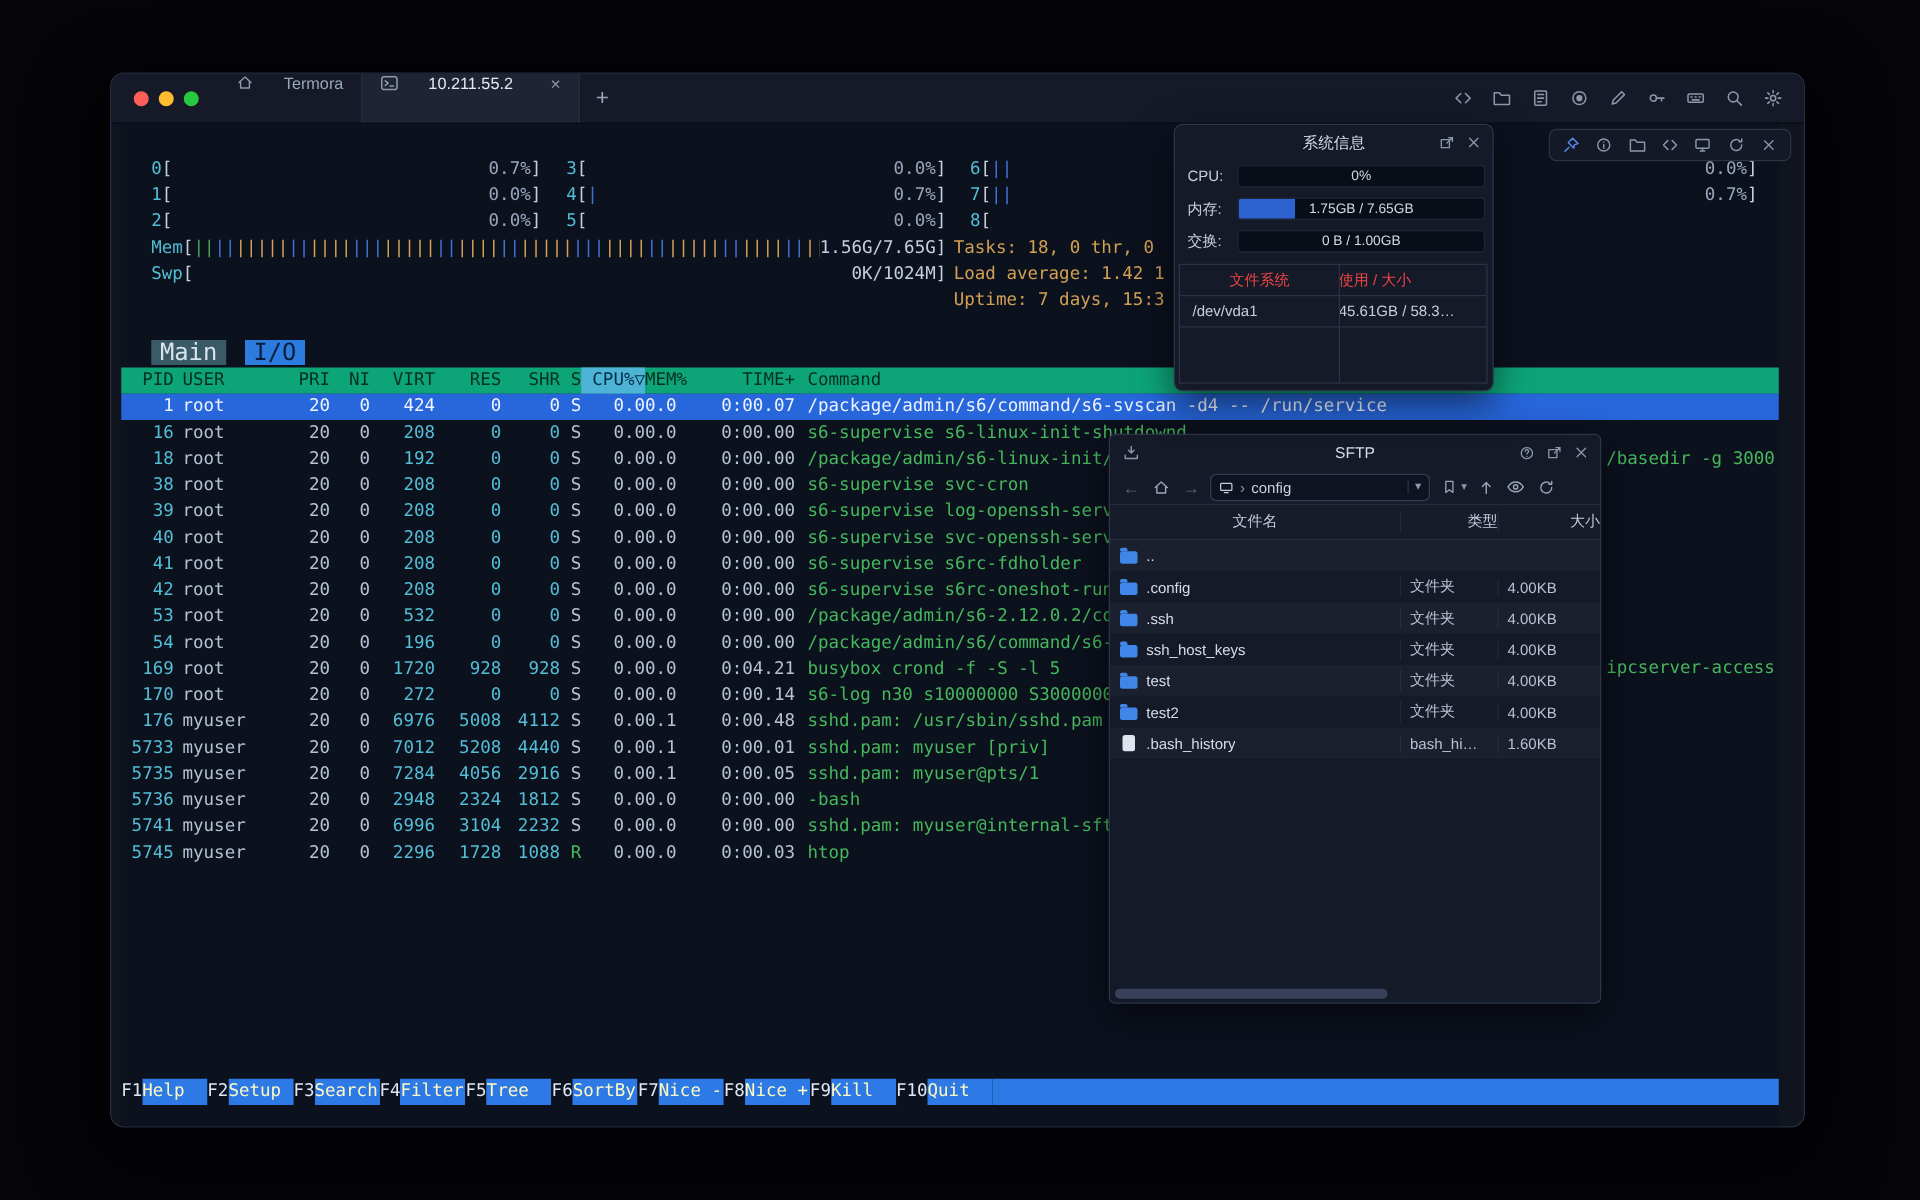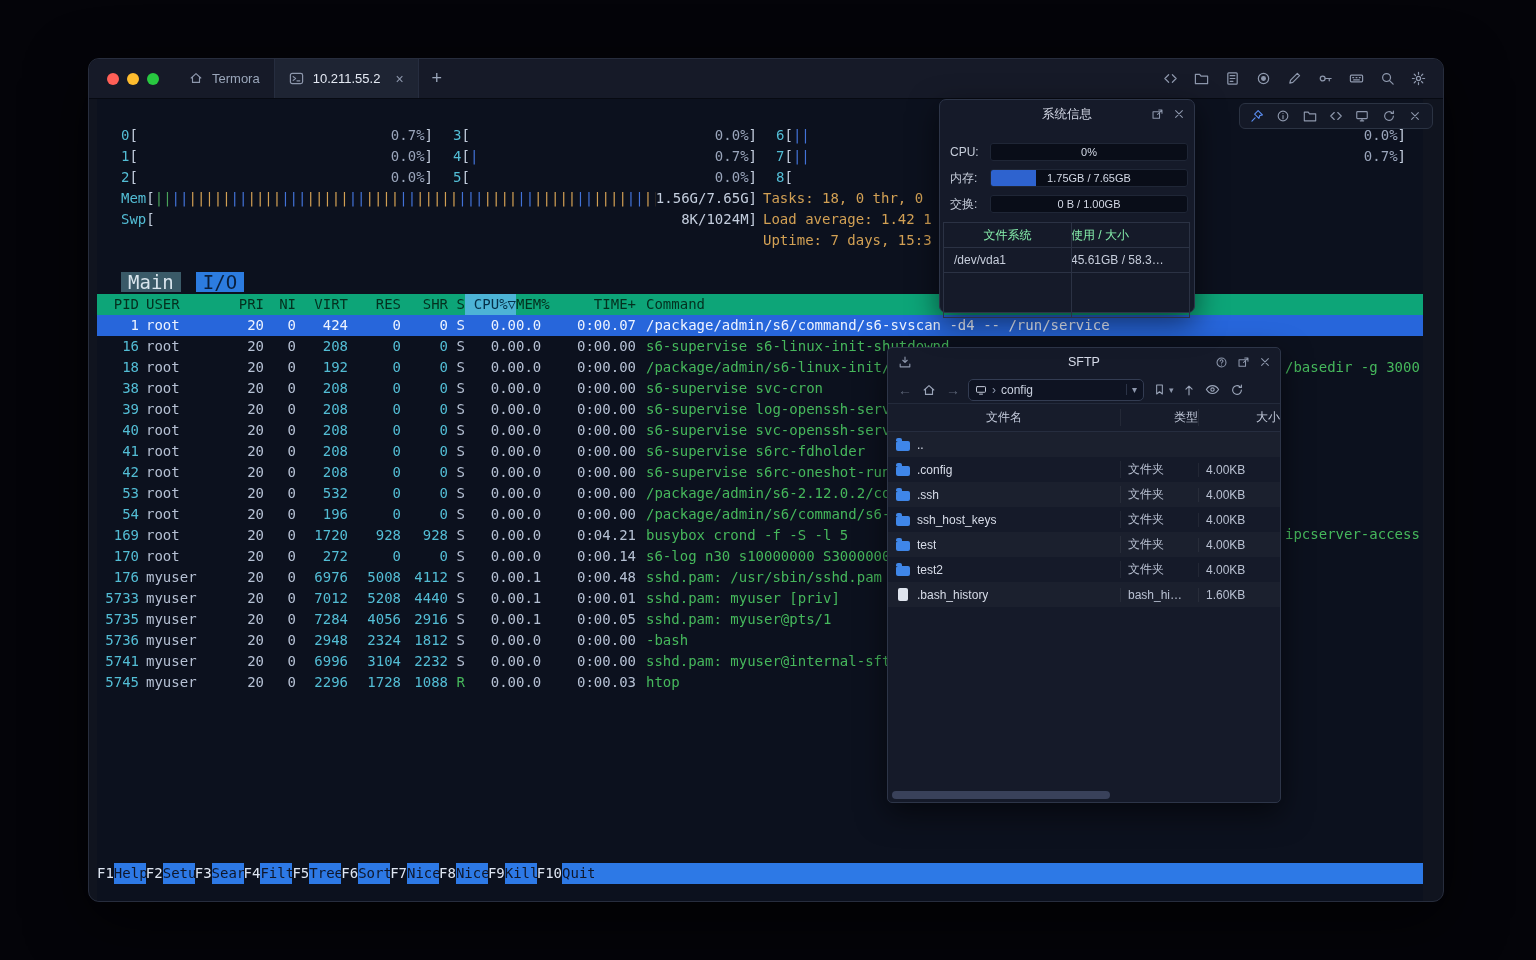--- a/index.html
+++ b/index.html
@@ -8,21 +8,21 @@
   svg{display:block}
 
   .window{position:absolute;left:88px;top:58px;width:1356px;height:844px;background:#10141f;
           border:1px solid #272d3d;border-radius:11px;overflow:hidden;box-shadow:0 18px 60px rgba(0,0,0,.7)}
 
   
   .titlebar{height:40px;background:#161a28;display:flex;align-items:stretch;border-bottom:1px solid #070a12}
   .lights{display:flex;align-items:center;gap:8px;padding:0 16px 0 18px}
   .light{width:12px;height:12px;border-radius:50%}
   .light.red{background:#ff5f57}.light.yellow{background:#febc2e}.light.green{background:#28c840}
-  .tab{display:flex;gap:9px;padding:12px 14px;color:#9aa6ba;font-size:13px}
+  .tab{display:flex;gap:24px;padding:0 14px;color:#9aa6ba;font-size:13px}
   .tab.active{background:#1e2433;color:#e4e9f3;border-left:1px solid #262d3f;border-right:1px solid #262d3f}
   .t-ic{display:flex;color:#8d97ac}
   .t-close{margin-left:6px;color:#8d97ac;font-size:14px}
   .newtab{display:flex;align-items:center;padding:0 13px;color:#9aa6ba;font-size:18px}
   .tb-icons{margin-left:auto;display:flex;align-items:center;gap:13px;padding-right:16px;color:#8d97ac}
   .pic{width:18px;height:18px;display:inline-flex;align-items:center;justify-content:center;color:#8d97ac;font-size:13px}
 
   
   .terminal{position:absolute;left:8px;top:40px;width:1326px;height:804px;background:#0c111e;
             font:14px/21px "DejaVu Sans Mono",monospace;color:#b6c1d4}
@@ -61,45 +61,45 @@
   .col-shr{width:47px;text-align:right;flex:none}
   .col-s{width:17px;text-align:right;flex:none}
   .col-cpu{width:51px;text-align:right;flex:none}
   .col-mem{width:42px;text-align:left;flex:none}
   .col-time{width:78px;text-align:right;flex:none}
   .col-cmd{flex:1;margin-left:10px;overflow:hidden;text-align:left}
   .frag{position:absolute;left:1188px;color:#46b85c;white-space:pre}
 
   #fnbar{position:absolute;top:764px;left:0;width:100%;height:21px;display:flex;white-space:pre}
   .fk{background:#0c111e;color:#dfe6f2;flex:none}
-  .fl{background:#2d79e6;color:#0f172a;width:32px;flex:none;overflow:hidden}
+  .fl{background:#2d79e6;color:#fef9c3;width:52px;flex:none;overflow:hidden}
   .fl-fill{flex:1;width:auto}
 
   
   .panel{position:absolute;background:#151a29;border:1px solid #2d3548;box-shadow:0 10px 30px rgba(0,0,0,.55);
          font-size:12px;color:#c7cedc}
   .p-head{height:28px;display:flex;align-items:center;justify-content:center;position:relative;flex:none}
   .p-title{font-size:12.5px;color:#d6dbe8}
   .p-icons{position:absolute;right:6px;top:0;height:28px;display:flex;align-items:center;gap:4px}
   .p-left{position:absolute;left:8px;top:0;height:28px;display:flex;align-items:center}
 
   .sysinfo{left:850px;top:40px;width:256px;height:214px;border-radius:7px;z-index:6}
-  #si-rows{margin-top:11px}
+  #si-rows{margin-top:0}
   .si-row{display:flex;align-items:center;height:26px;padding:0 6px 0 10px}
   .si-label{width:40px;flex:none;color:#c6cdda}
   .si-bar{flex:1;height:18px;background:#090d18;border:1px solid #1f2636;border-radius:3px;position:relative;overflow:hidden}
   .si-fill{position:absolute;left:0;top:0;bottom:0;background:#2e63cf}
   .si-bartext{position:absolute;inset:0;text-align:center;font-size:11px;line-height:16px;color:#d3d9e6}
   .si-table{position:relative;margin:5px 4px 0 3px;height:96px;border:1px solid #2b3244}
   .si-div{position:absolute;left:127px;top:0;bottom:0;width:1px;background:#2b3244}
   .si-tr{display:flex;height:25px;line-height:25px;border-bottom:1px solid #2b3244}
   .si-td{overflow:hidden}
   .si-td.c1{width:127px;flex:none;text-align:center}
   .si-td.c2{flex:1;text-align:left}
-  .si-th .si-td{color:#86efac}
+  .si-th .si-td{color:#ef4444}
   .si-data .c1{text-align:left;padding-left:10px}
 
   .minitoolbar{position:absol ute}
   .minitoolbar{position:absolute;left:1150px;top:44px;width:194px;height:26px;background:#141927;
                border:1px solid #2b3343;border-radius:6px;display:flex;align-items:center;
                justify-content:space-between;padding:0 8px;z-index:6;color:#8d97ac}
   .minitoolbar .pic.active{color:#5a8df0}
 
   .sftp{left:798px;top:288px;width:394px;height:456px;border-radius:5px;z-index:5;display:flex;flex-direction:column}
   .sftp-toolbar{height:28px;display:flex;align-items:center;gap:6px;padding:0 8px;flex:none;border-bottom:1px solid #232a3b}
@@ -209,21 +209,21 @@
         </span>
     </div>
   </div>
 
   <div class="terminal">
     <div id="meters">
         <div class="m-line"><span class="m-cell m-c0"><span class="m-lab">0</span><span class="m-brk">[</span><span class="m-bar"></span><span class="m-pct">0.7%</span><span class="m-brk">]</span></span><span class="m-cell m-c1"><span class="m-lab">3</span><span class="m-brk">[</span><span class="m-bar"></span><span class="m-pct">0.0%</span><span class="m-brk">]</span></span><span class="m-cell m-c2"><span class="m-lab">6</span><span class="m-brk">[</span><span class="m-bar"><span>||</span></span><span class="m-pct">0.0%</span><span class="m-brk">]</span></span></div>
         <div class="m-line"><span class="m-cell m-c0"><span class="m-lab">1</span><span class="m-brk">[</span><span class="m-bar"></span><span class="m-pct">0.0%</span><span class="m-brk">]</span></span><span class="m-cell m-c1"><span class="m-lab">4</span><span class="m-brk">[</span><span class="m-bar"><span>|</span></span><span class="m-pct">0.7%</span><span class="m-brk">]</span></span><span class="m-cell m-c2"><span class="m-lab">7</span><span class="m-brk">[</span><span class="m-bar"><span>||</span></span><span class="m-pct">0.7%</span><span class="m-brk">]</span></span></div>
         <div class="m-line"><span class="m-cell m-c0"><span class="m-lab">2</span><span class="m-brk">[</span><span class="m-bar"></span><span class="m-pct">0.0%</span><span class="m-brk">]</span></span><span class="m-cell m-c1"><span class="m-lab">5</span><span class="m-brk">[</span><span class="m-bar"></span><span class="m-pct">0.0%</span><span class="m-brk">]</span></span><span class="m-cell m-c2"><span class="m-lab">8</span><span class="m-brk">[</span><span class="m-bar"></span></span></div>
         <div class="m-line"><span class="m-cell m-wide"><span class="m-lab">Mem</span><span class="m-brk">[</span><span class="m-bar"><span style="color: rgb(74, 163, 90);">||</span><span style="color: rgb(66, 114, 216);">||</span><span style="color: rgb(210, 160, 84);">|||||</span><span style="color: rgb(66, 114, 216);">||</span><span style="color: rgb(210, 160, 84);">||||</span><span style="color: rgb(66, 114, 216);">|||</span><span style="color: rgb(210, 160, 84);">|||||</span><span style="color: rgb(66, 114, 216);">||</span><span style="color: rgb(210, 160, 84);">||||</span><span style="color: rgb(66, 114, 216);">||</span><span style="color: rgb(210, 160, 84);">|||||</span><span style="color: rgb(66, 114, 216);">|||</span><span style="color: rgb(210, 160, 84);">||||</span><span style="color: rgb(66, 114, 216);">||</span><span style="color: rgb(210, 160, 84);">|||||</span><span style="color: rgb(66, 114, 216);">||</span><span style="color: rgb(210, 160, 84);">||||</span><span style="color: rgb(66, 114, 216);">||</span><span style="color: rgb(210, 160, 84);">|||</span></span><span class="m-val">1.56G/7.65G</span><span class="m-brk">]</span></span><span class="m-info">Tasks: 18, 0 thr, 0 </span></div>
-        <div class="m-line"><span class="m-cell m-wide"><span class="m-lab">Swp</span><span class="m-brk">[</span><span class="m-bar"></span><span class="m-val">8K/1024M</span><span class="m-brk">]</span></span><span class="m-info">Load average: 1.42 1</span></div>
+        <div class="m-line"><span class="m-cell m-wide"><span class="m-lab">Swp</span><span class="m-brk">[</span><span class="m-bar"></span><span class="m-val">0K/1024M</span><span class="m-brk">]</span></span><span class="m-info">Load average: 1.42 1</span></div>
         <div class="m-line"><span class="m-cell m-wide"></span><span class="m-info">Uptime: 7 days, 15:3</span></div>
       </div>
     <div id="screen-tabs">
         <span class="stab stab-main">Main</span>
         <span class="stab stab-io">I/O</span>
       </div>
     <div id="ptable-header"><span class="col-pid">PID</span><span class="col-user">USER</span><span class="col-pri">PRI</span><span class="col-ni">NI</span><span class="col-virt">VIRT</span><span class="col-res">RES</span><span class="col-shr">SHR</span><span class="col-s">S</span><span class="col-cpu sortcol">CPU%▽</span><span class="col-mem">MEM%</span><span class="col-time">TIME+</span><span class="col-cmd">Command</span></div>
     <div id="process-rows">
         <div class="prow selected"><span class="col-pid c-cyan">1</span><span class="col-user c-gray">root</span><span class="col-pri c-gray">20</span><span class="col-ni c-gray">0</span><span class="col-virt c-cyan">424</span><span class="col-res c-cyan">0</span><span class="col-shr c-cyan">0</span><span class="col-s c-gray">S</span><span class="col-cpu c-gray">0.0</span><span class="col-mem c-gray">0.0</span><span class="col-time c-gray">0:00.07</span><span class="col-cmd c-grn">/package/admin/s6/command/s6-svscan -d4 -- /run/service</span></div>
         <div class="prow"><span class="col-pid c-cyan">16</span><span class="col-user c-gray">root</span><span class="col-pri c-gray">20</span><span class="col-ni c-gray">0</span><span class="col-virt c-cyan">208</span><span class="col-res c-cyan">0</span><span class="col-shr c-cyan">0</span><span class="col-s c-gray">S</span><span class="col-cpu c-gray">0.0</span><span class="col-mem c-gray">0.0</span><span class="col-time c-gray">0:00.00</span><span class="col-cmd c-grn">s6-supervise s6-linux-init-shutdownd</span></div>

